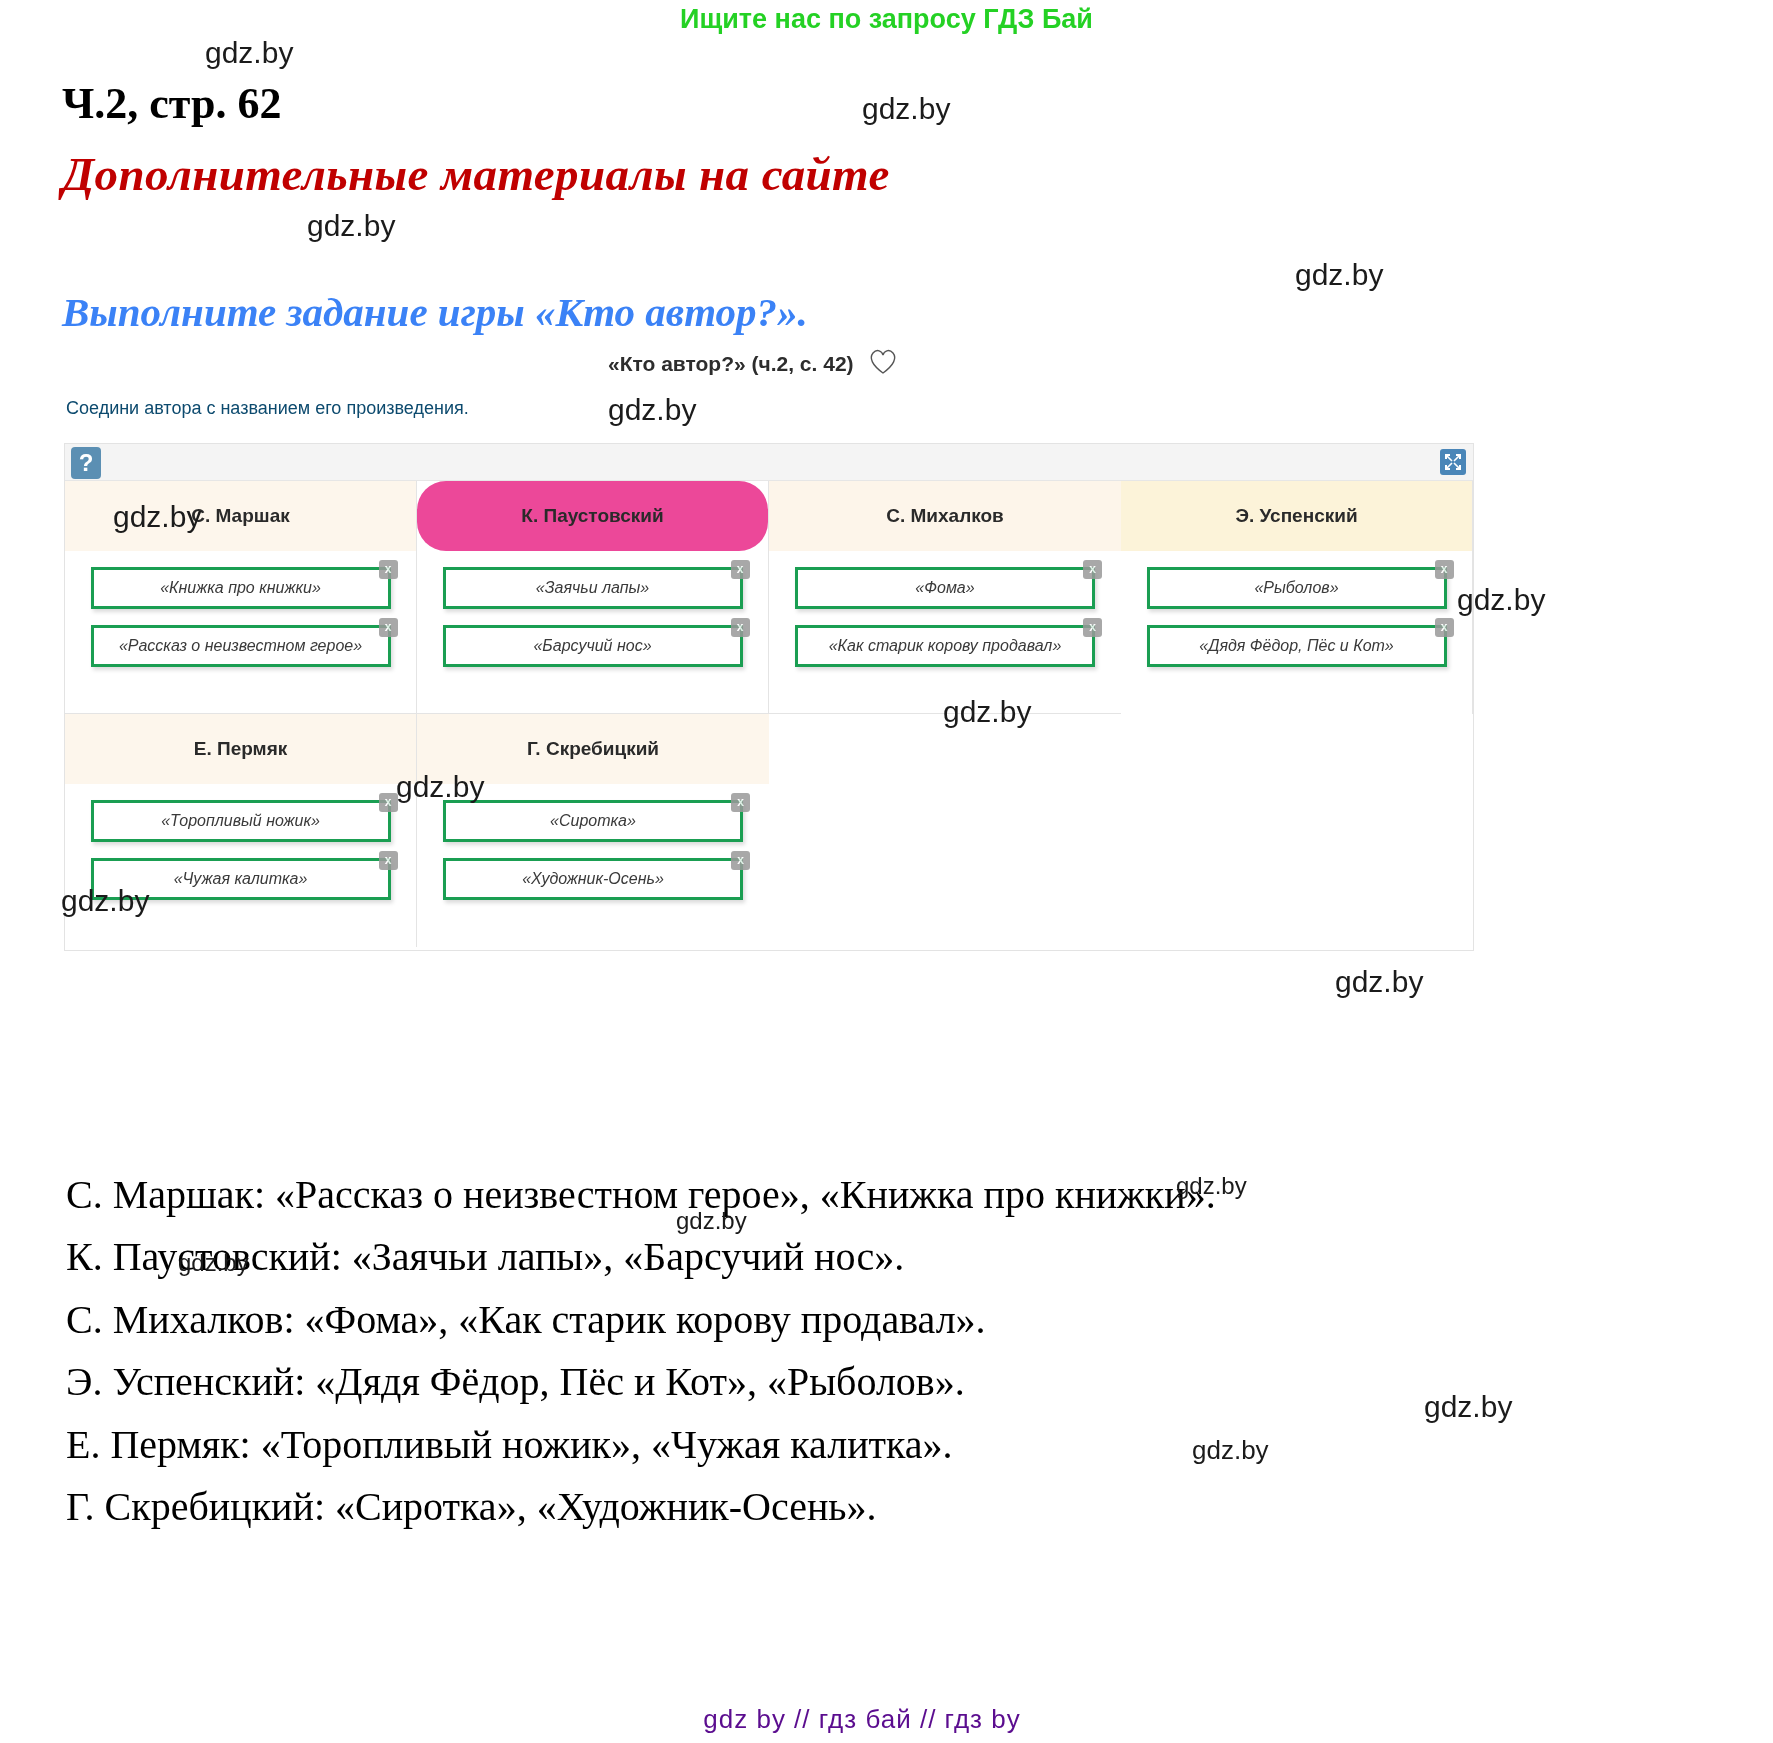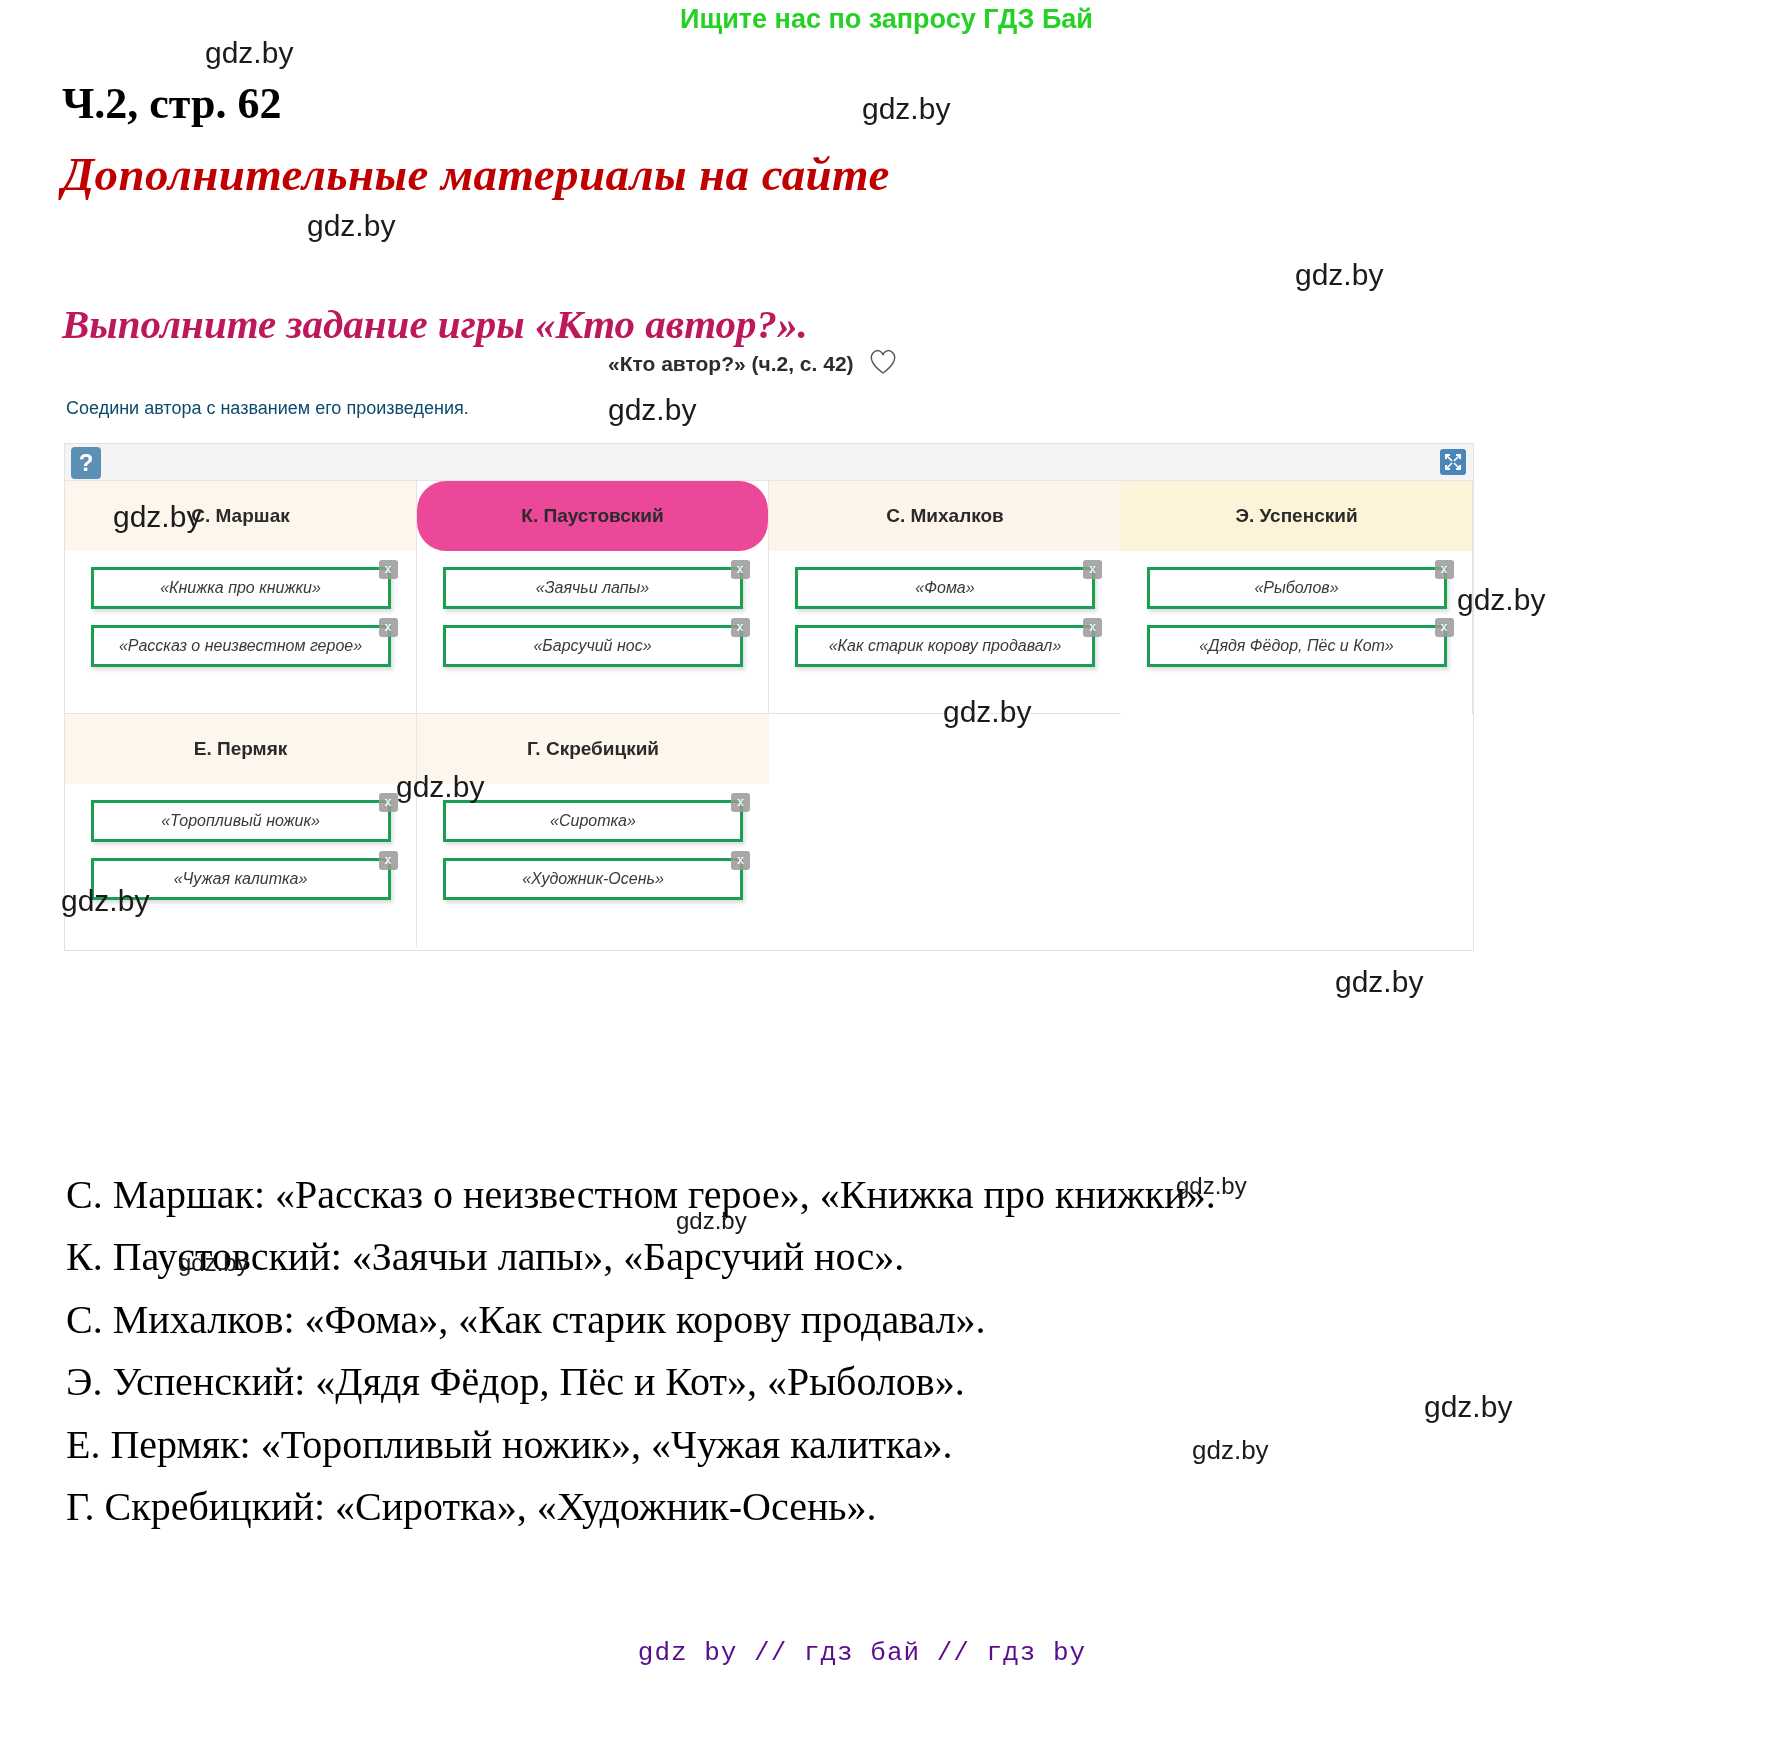--- a/index.html
+++ b/index.html
@@ -66,22 +66,21 @@
 
   
   .task-line {
     position: absolute;
     left: 62px;
     top: 288px;
     font-family: "Liberation Serif", serif;
     font-style: italic;
     font-weight: bold;
     font-size: 41px;
-    color: #be185d;
-    margin-top: 12px;
+    color: #3b82f6;
   }
 
   
   .game-caption {
     position: absolute;
     left: 608px;
     top: 350px;
     font-family: "Liberation Sans", sans-serif;
     font-size: 21px;
     font-weight: bold;
@@ -236,24 +235,24 @@
     line-height: 1.36;
     margin-bottom: 8px;
     text-align: justify;
     text-justify: inter-word;
   }
 
   
   .footer {
     position: absolute;
     left: 0;
-    top: 1638px;
+    top: 1704px;
     width: 1724px;
     text-align: center;
-    font-family: Liberation Mono, monospace;
+    font-family: Liberation Sans, sans-serif;
     font-size: 26px;
     color: #5b0d8f;
     letter-spacing: 1px;
   }
 </style>
 </head>
 <body>
 
 <div class="promo-line">Ищите нас по запросу ГДЗ Бай</div>
 

